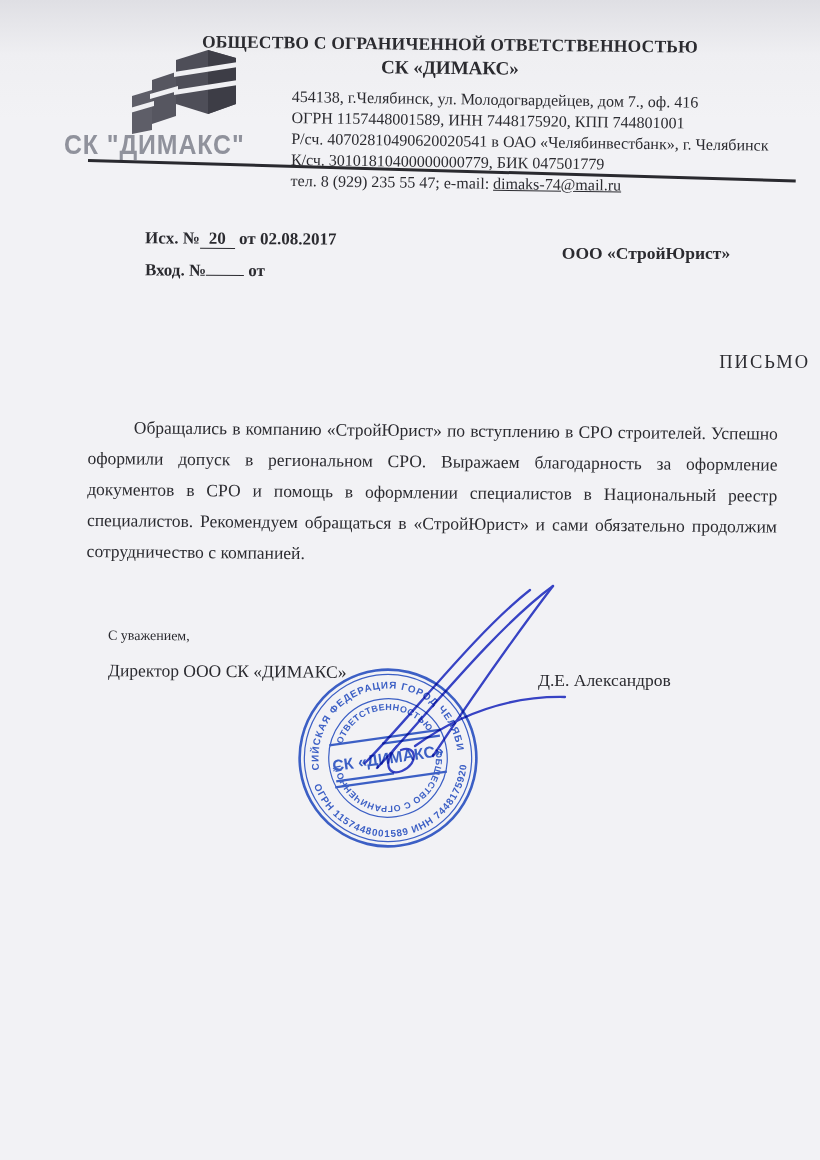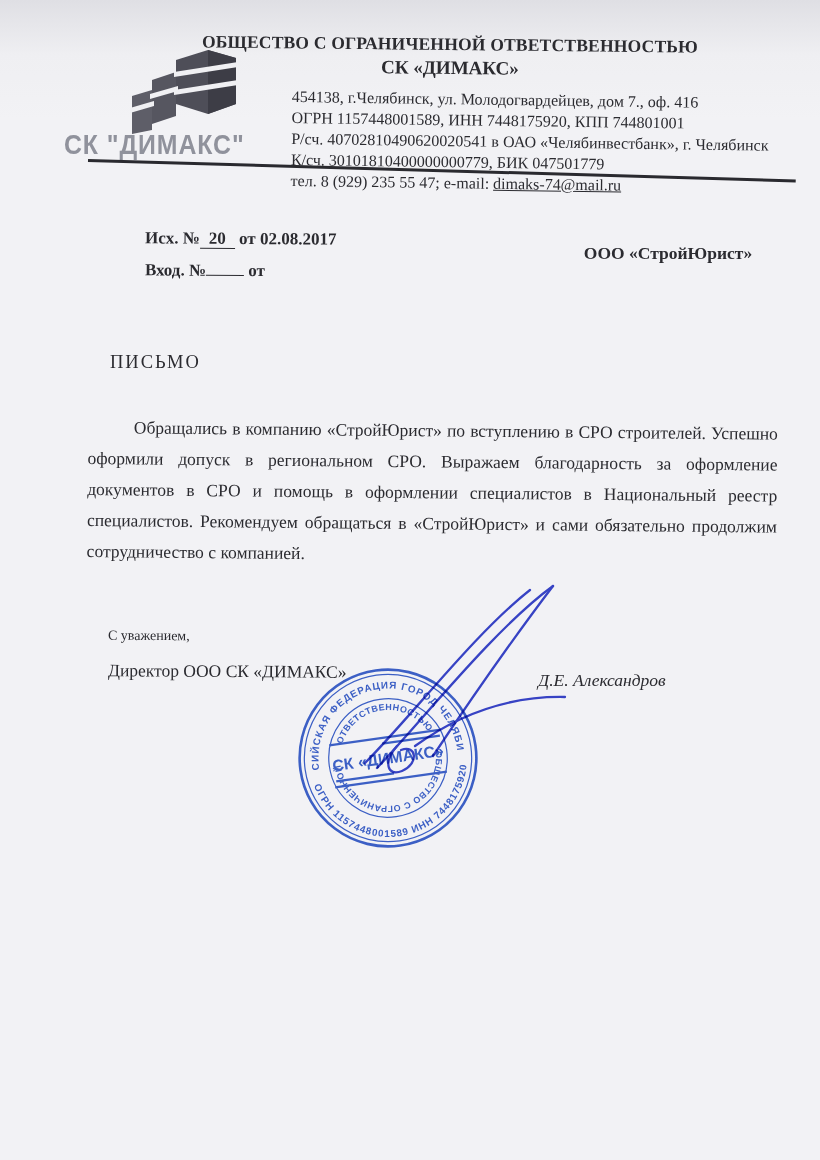--- a/index.html
+++ b/index.html
@@ -42,37 +42,37 @@
   .rule{
     position:absolute;left:88px;top:159px;width:708px;height:3px;background:#2a2a2f;
     transform:rotate(1.65deg);transform-origin:left center;
   }
   
   .ref{position:absolute;left:145px;top:229px;font-weight:bold;font-size:17px;transform:rotate(.4deg);}
   .ref-row{margin-bottom:12px;white-space:nowrap;}
   .num-underlined{border-bottom:1.6px solid #2b2b30;padding:0 9px;}
   .blank-line{display:inline-block;width:38px;border-bottom:1.6px solid #2b2b30;height:14px;}
   .recipient{
-    position:absolute;left:548px;top:243px;width:240px;text-align:center;
+    position:absolute;left:526px;top:243px;width:240px;text-align:center;
     font-weight:bold;font-size:17.5px;
   }
   
   .letter-title{
-    position:absolute;left:110px;top:352px;width:700px;text-align:left;
+    position:absolute;left:110px;top:352px;width:700px;text-align:right;
     font-size:18.5px;letter-spacing:2px;
   }
   .letter-body{
     position:absolute;left:88px;top:412px;width:690px;
     font-size:17.5px;line-height:31px;text-align:justify;text-indent:46px;
     transform:rotate(.55deg);transform-origin:left top;
   }
   
   .regards{position:absolute;left:108px;top:628px;font-size:14px;transform:rotate(.4deg);}
   .position{position:absolute;left:108px;top:661px;font-size:17.5px;transform:rotate(.4deg);}
-  .signer{position:absolute;left:538px;top:670px;font-size:17.5px;font-style:italic;}
+  .signer{position:absolute;left:538px;top:670px;font-size:17.5px;}
   
   .stamp{
     position:absolute;left:294px;top:664px;width:188px;height:188px;
     mix-blend-mode:multiply;opacity:.92;transform:rotate(-8deg);
     font-family:"Liberation Sans","DejaVu Sans",sans-serif;
   }
   .signature{
     position:absolute;left:315px;top:578px;width:270px;height:215px;
     mix-blend-mode:multiply;
   }

